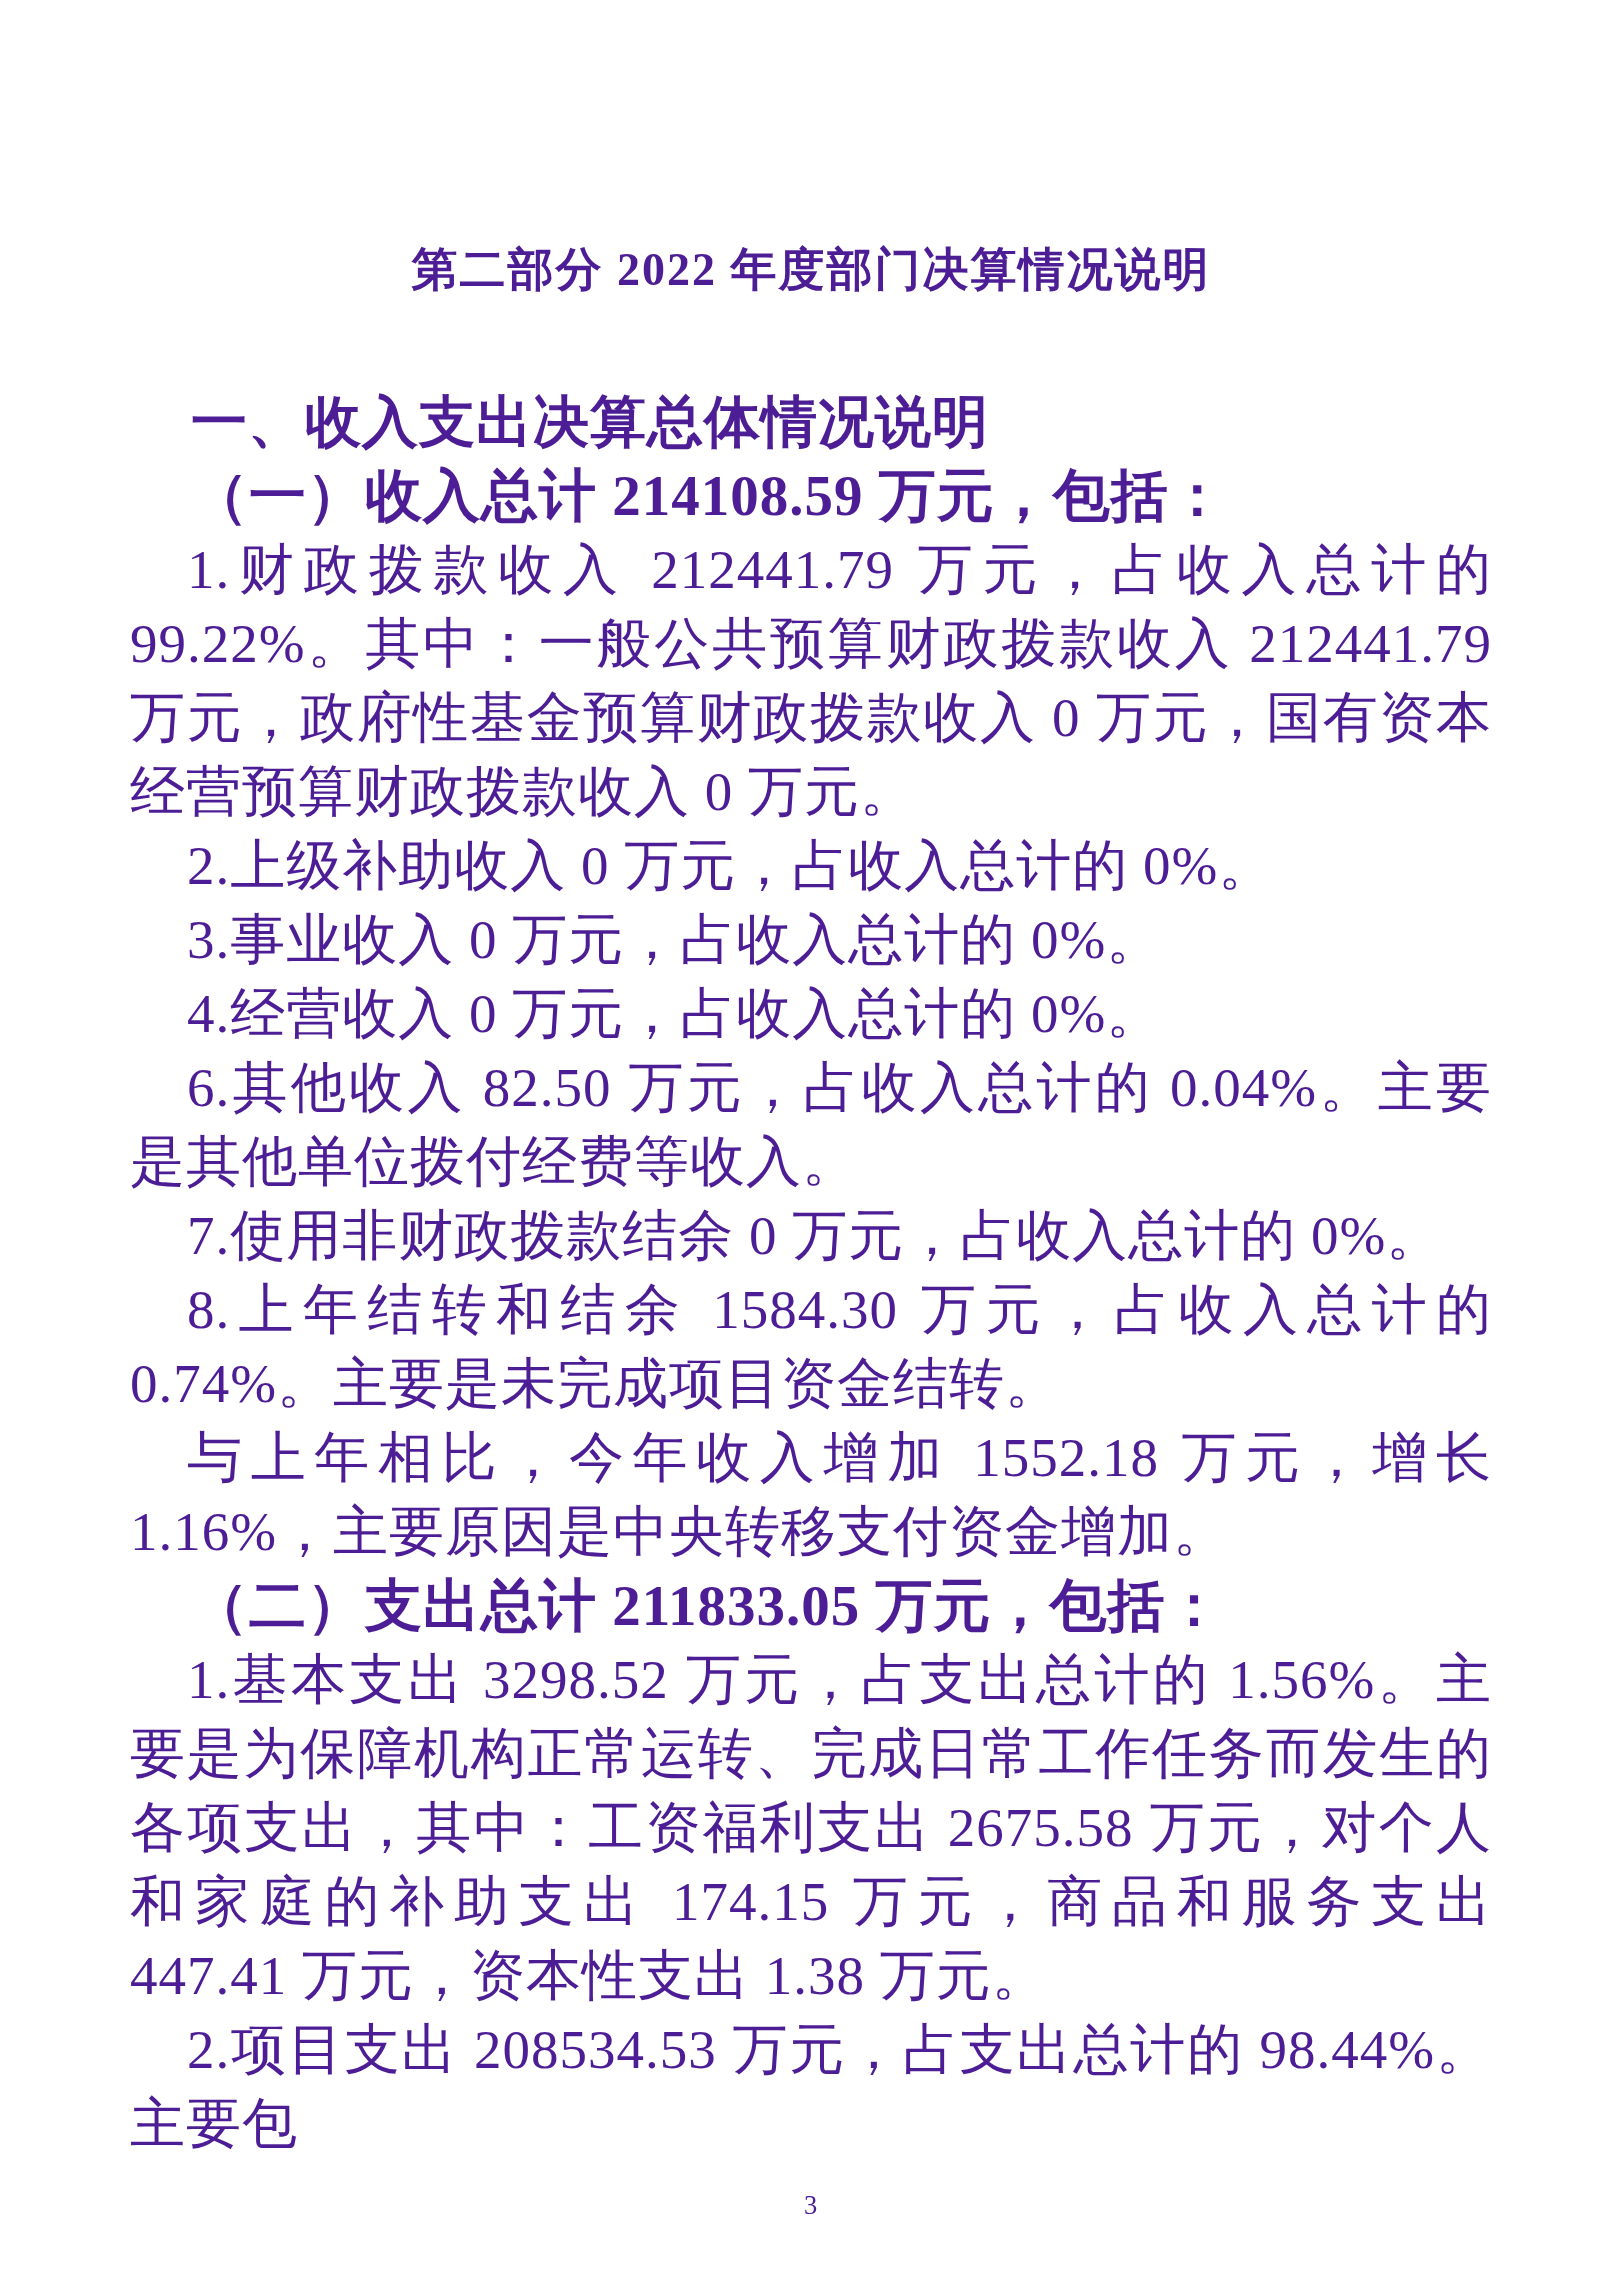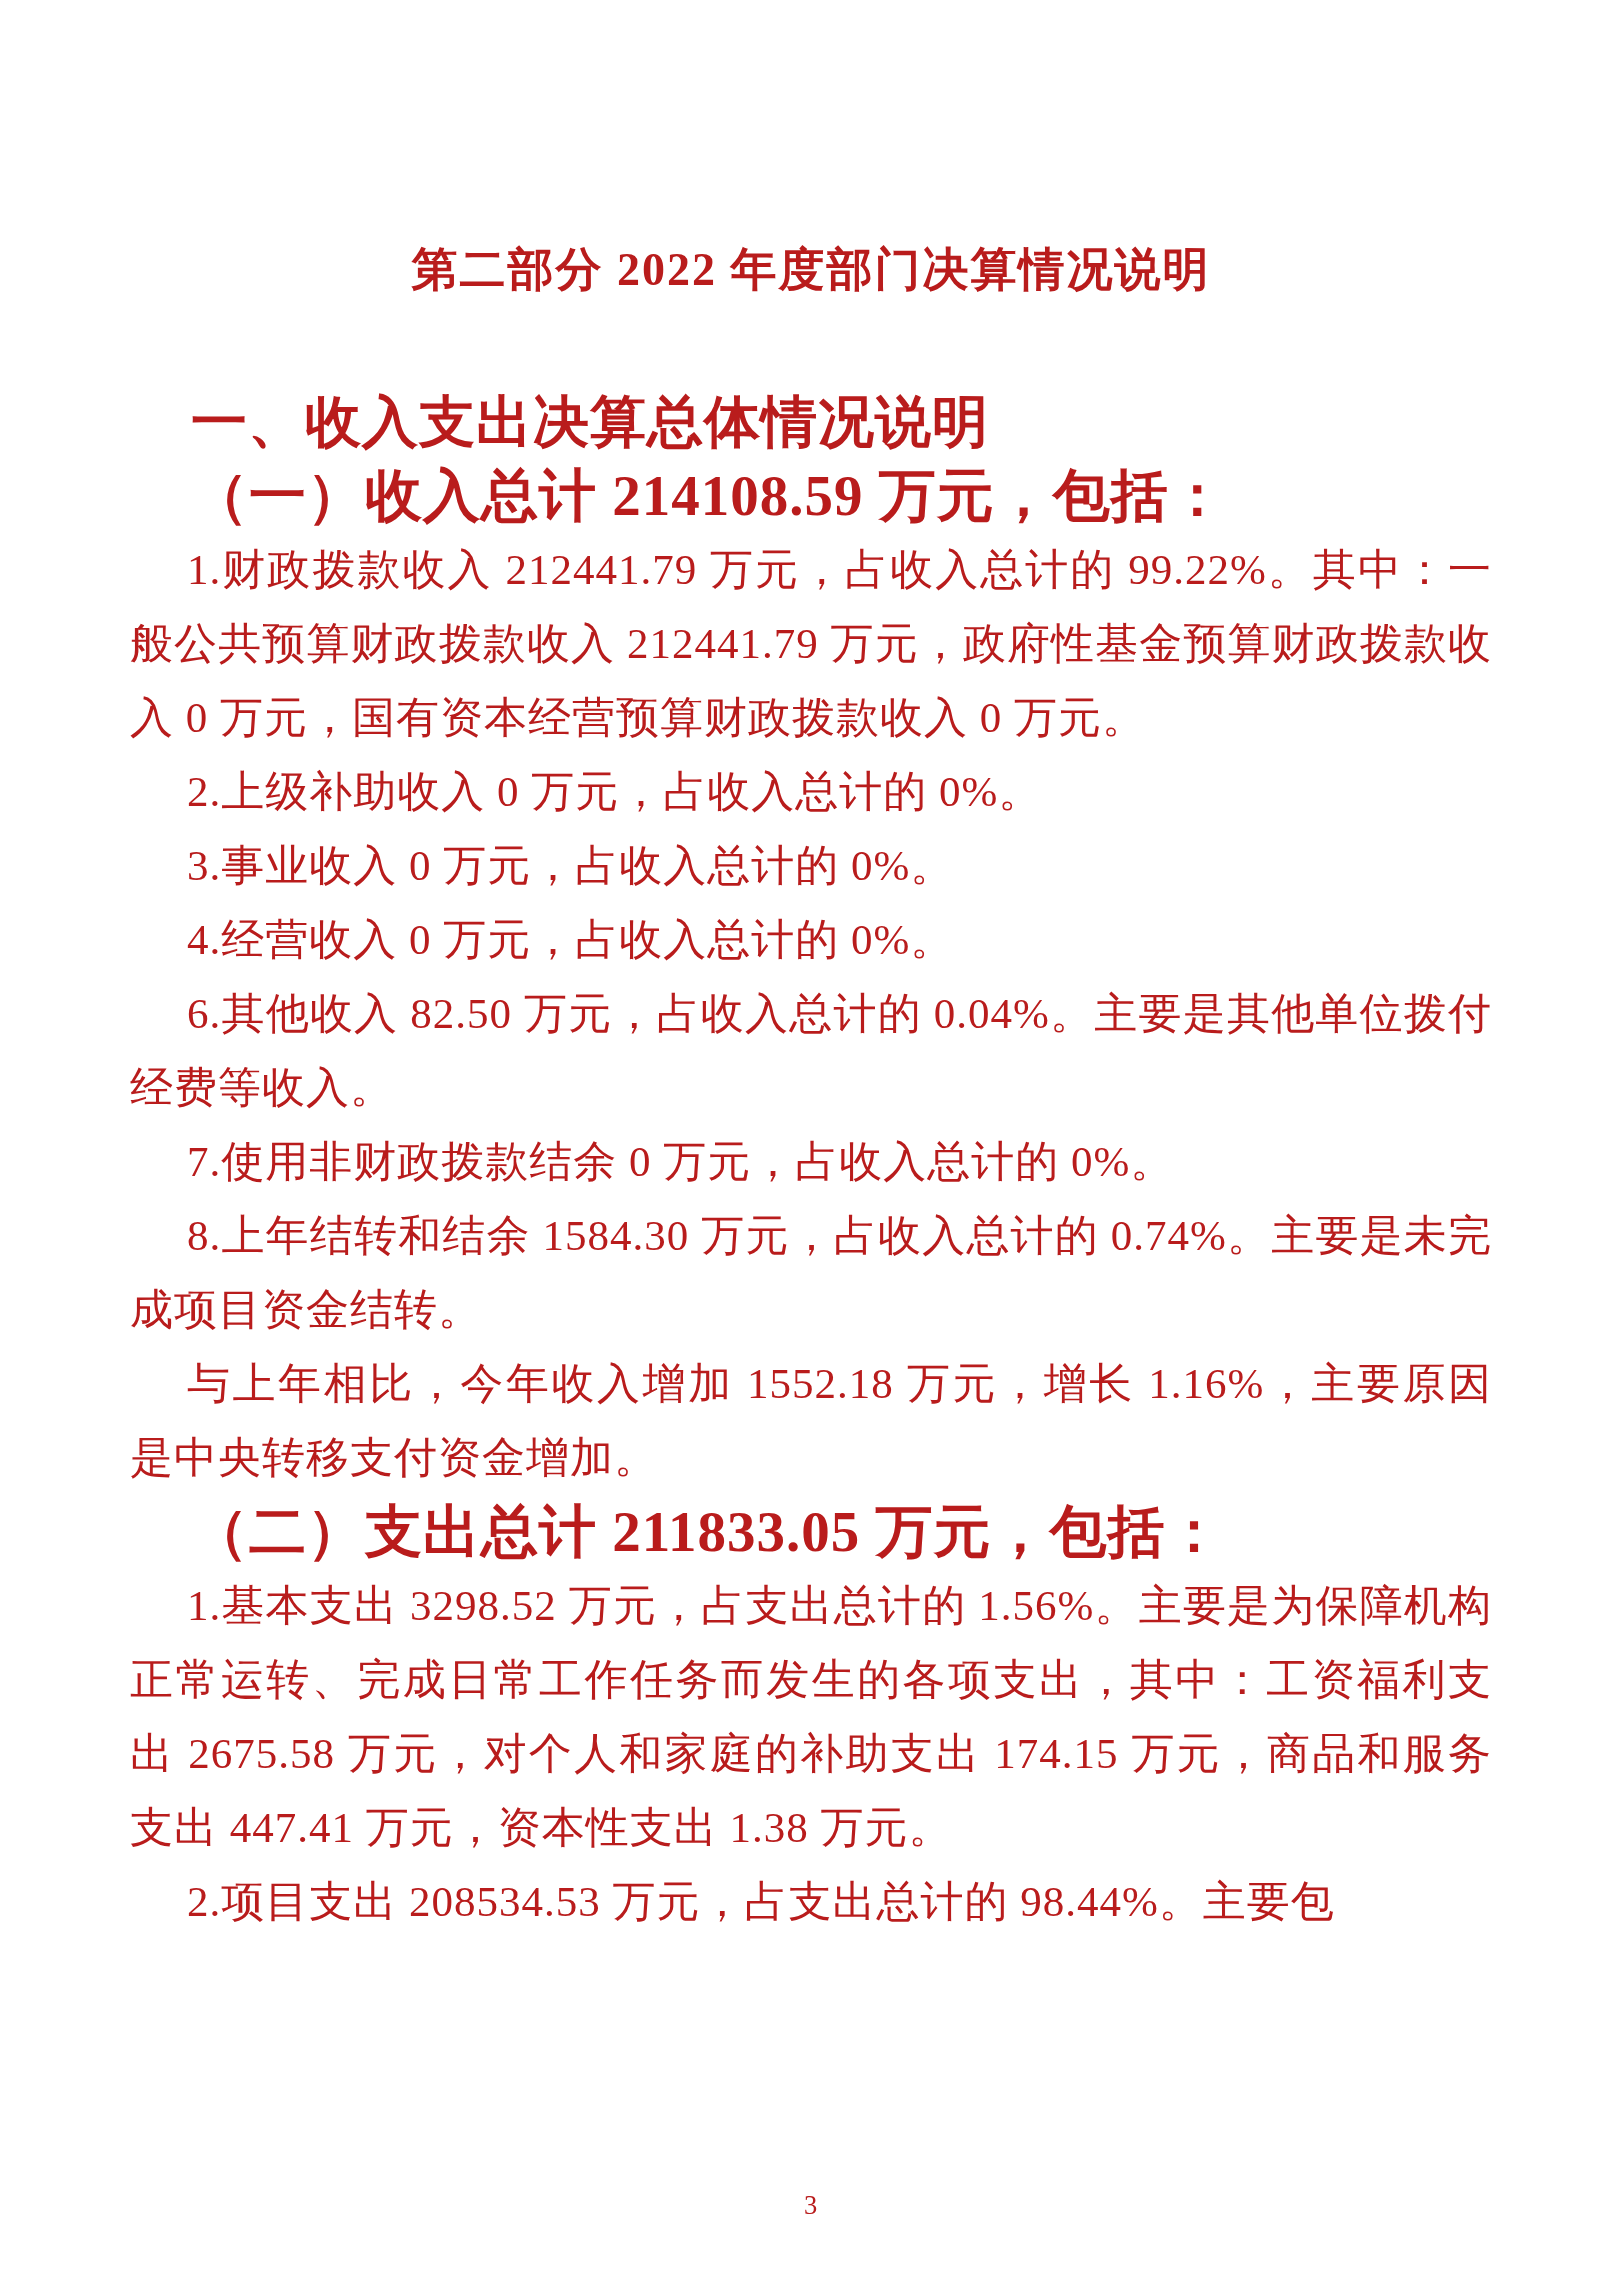--- a/index.html
+++ b/index.html
@@ -7,21 +7,21 @@
     padding: 0;
     background: #ffffff;
   }
   .page {
     position: relative;
     width: 1621px;
     height: 2293px;
     background: #ffffff;
     overflow: hidden;
     font-family: "Liberation Serif", serif;
-    color: #b91c1c;
+    color: #4c1d95;
   }
   .content {
     position: absolute;
     left: 130px;
     top: 0;
     width: 1362px;
   }
   .doc-title {
     margin-top: 233px;
     font-size: 46px;
@@ -42,21 +42,21 @@
   }
   .subsection-heading {
     font-size: 57px;
     line-height: 74px;
     font-weight: bold;
     text-indent: 61px;
     letter-spacing: 1px;
     margin: 0;
   }
   .para {
-    font-size: 43px;
+    font-size: 55px;
     line-height: 74px;
     margin: 0;
     text-indent: 57px;
     text-align: justify;
     letter-spacing: 1px;
   }
   .page-number {
     position: absolute;
     left: 0;
     width: 1621px;

